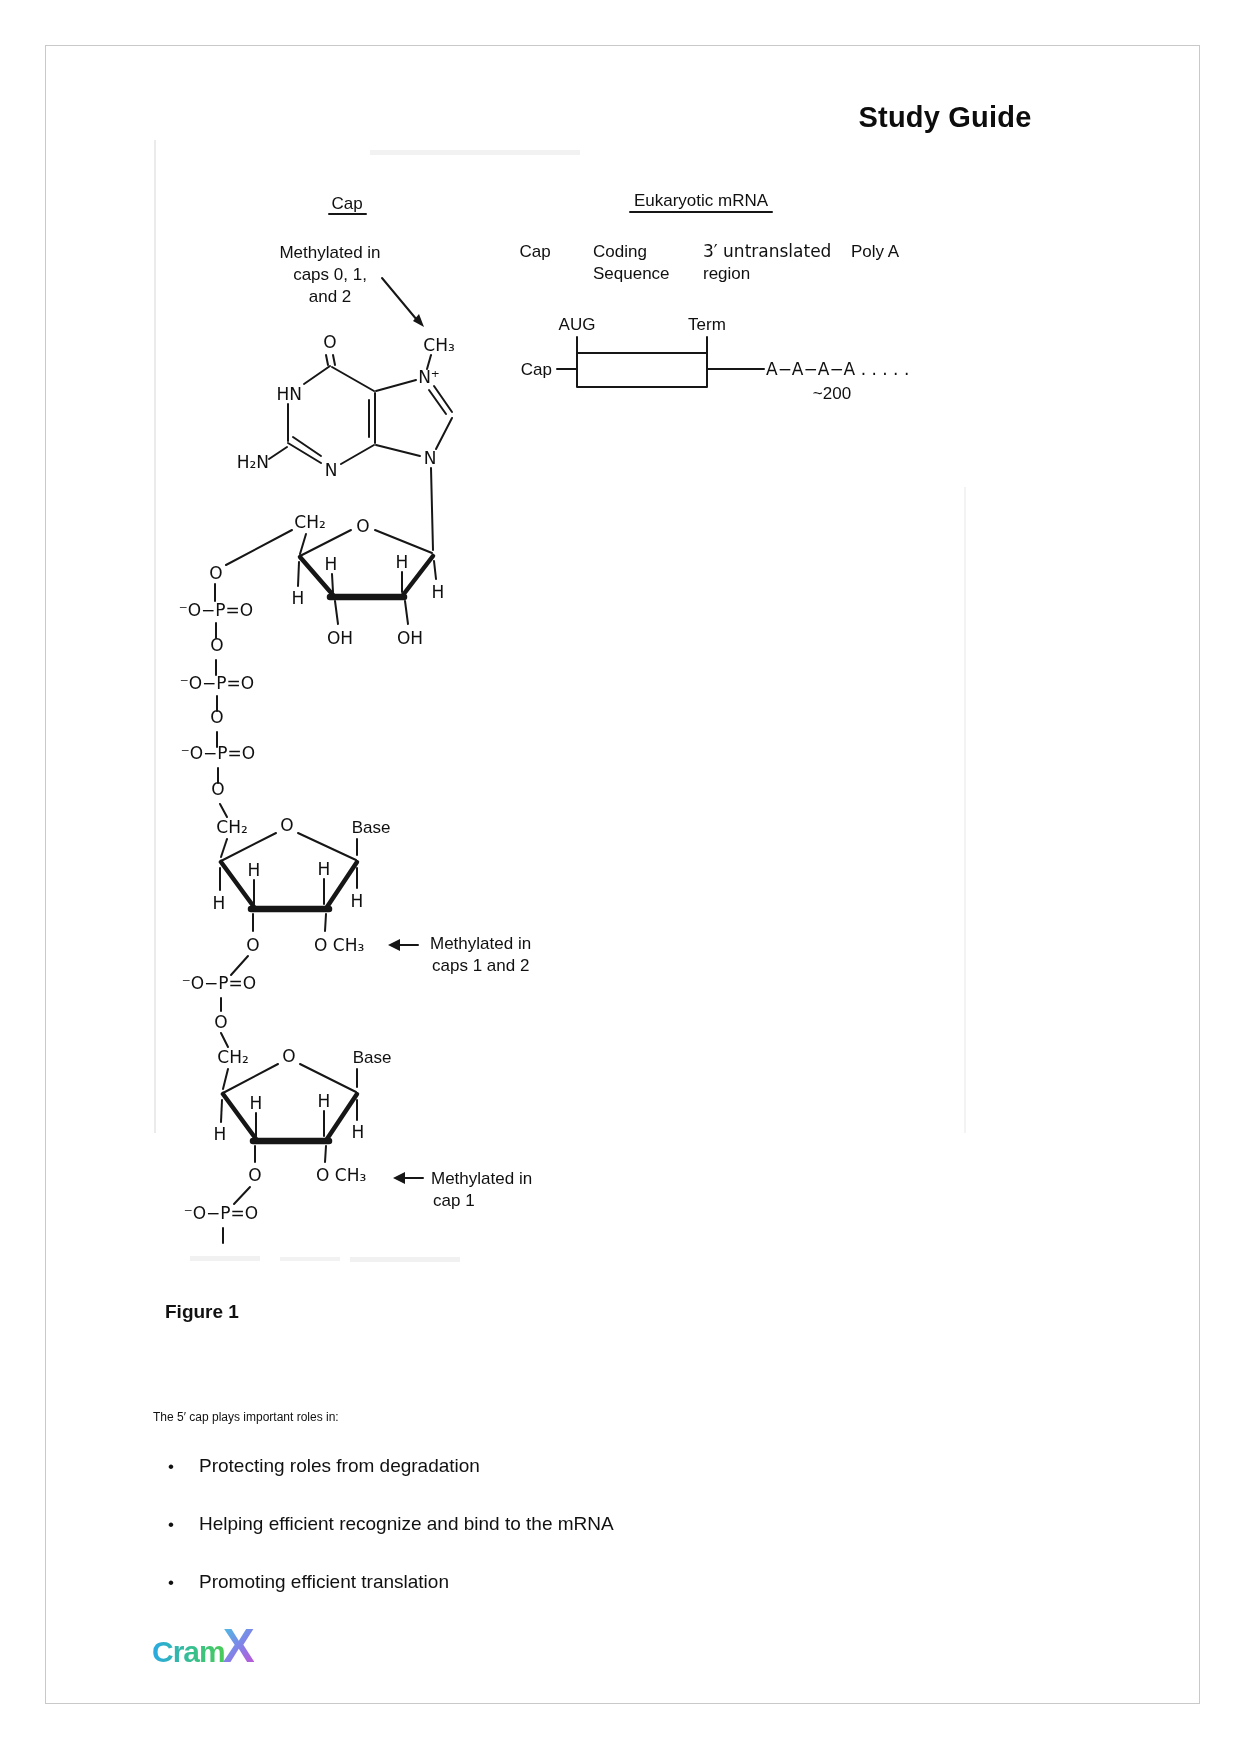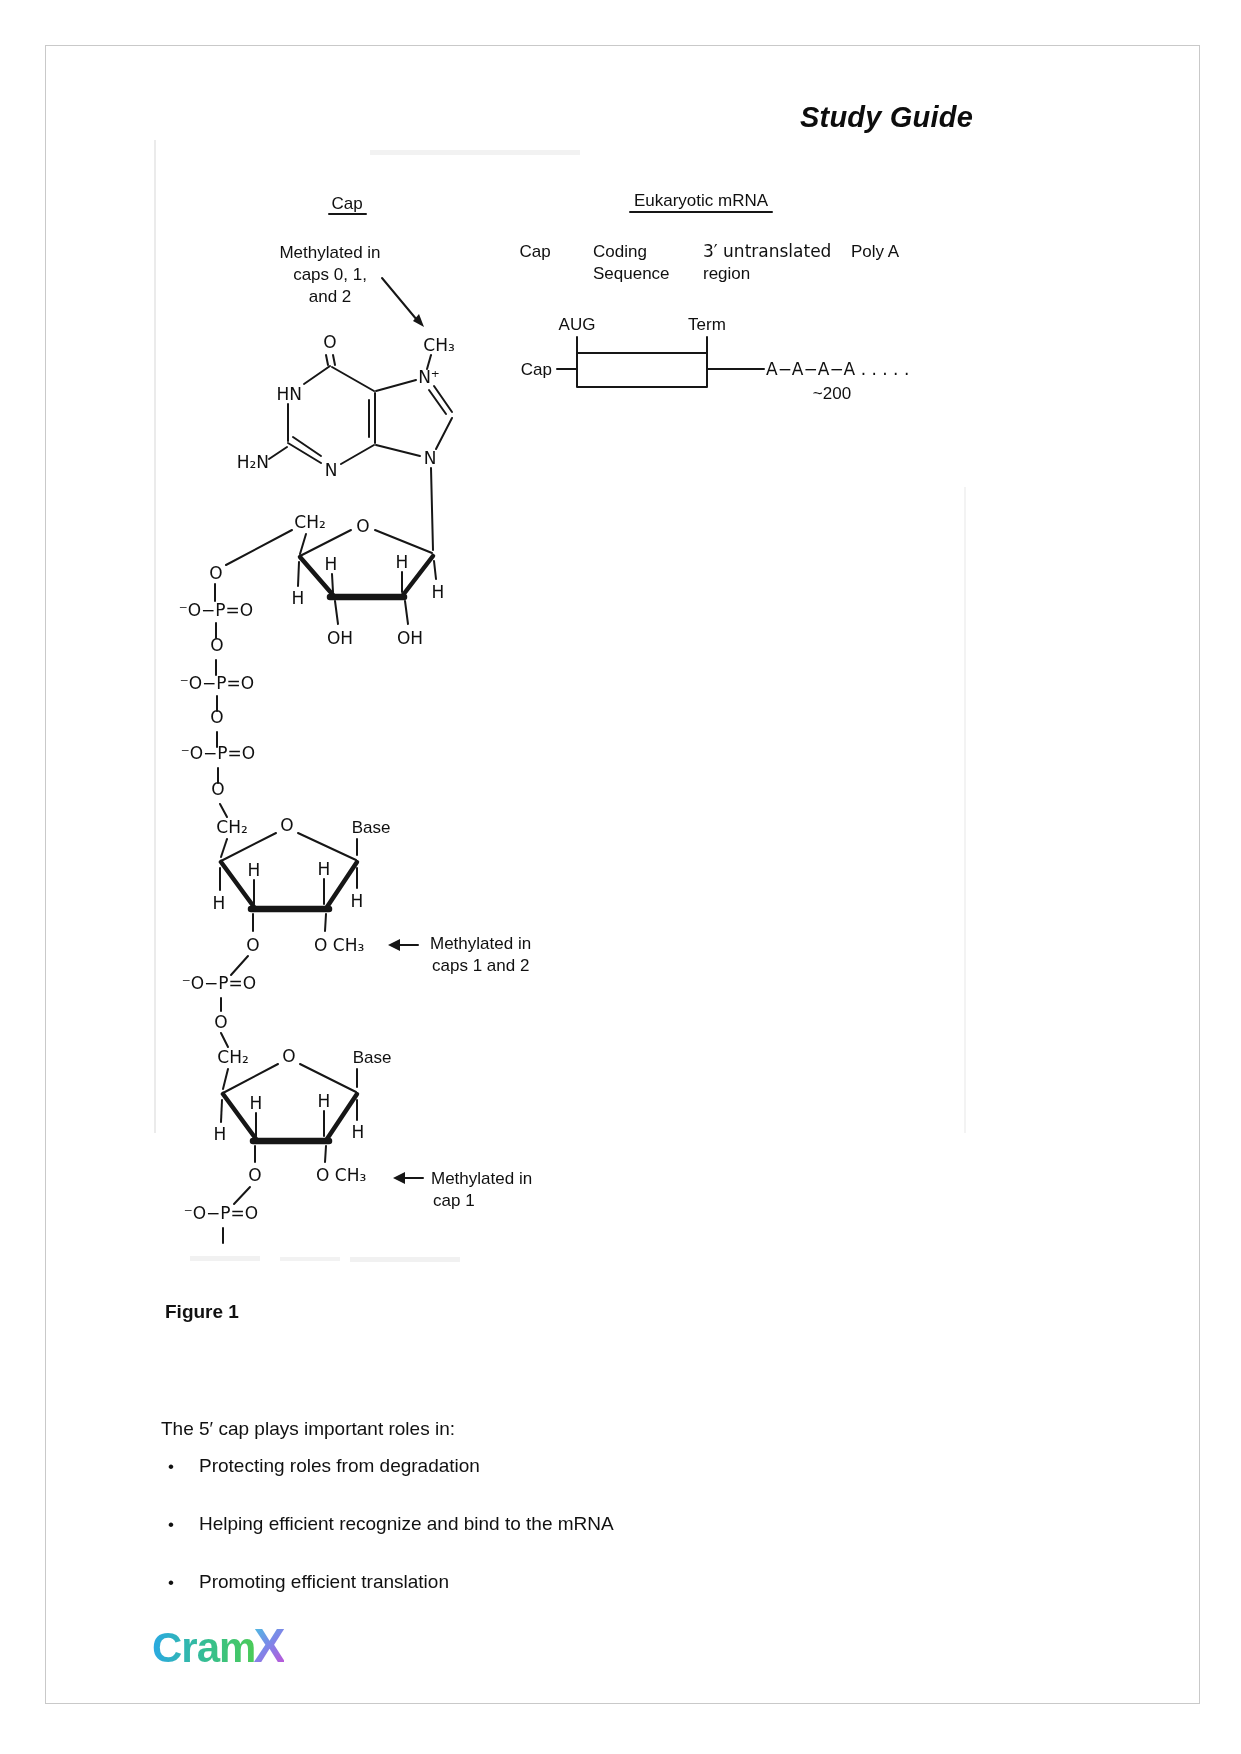--- a/index.html
+++ b/index.html
@@ -1,29 +1,29 @@
 <!DOCTYPE html>
 <html><head>
 <meta charset="utf-8">
 <style>
   html,body{margin:0;padding:0;background:#ffffff;}
   .page{position:relative;width:1241px;height:1754px;background:#ffffff;overflow:hidden;
         font-family:"Liberation Sans","DejaVu Sans",sans-serif;color:#111;}
   .page-card{position:absolute;left:45px;top:45px;width:1153px;height:1657px;
              border:1px solid #c9c9c9;background:#ffffff;}
-  .doc-title{position:absolute;left:800px;top:82px;width:290px;text-align:left;
-             font-size:29px;font-weight:bold;color:#0d0d0d;letter-spacing:.2px;font-style:italic;}
+  .doc-title{position:absolute;left:800px;top:82px;width:290px;text-align:center;
+             font-size:29px;font-weight:bold;color:#0d0d0d;letter-spacing:.2px;}
   .figure-caption{position:absolute;left:148px;top:1301px;font-size:19px;font-weight:bold;margin-left:17px;}
-  .intro{position:absolute;left:145px;top:1402px;font-size:19px;margin:16px;}
+  .intro{position:absolute;left:145px;top:1402px;font-size:12px;margin:8px;}
   .bullet-row{position:absolute;left:168px;display:flex;align-items:baseline;font-size:19px;}
   .bullet-row .dot{width:31px;font-size:17px;}
   .b1{top:1455px;} .b2{top:1513px;} .b3{top:1571px;}
   .logo{position:absolute;left:152px;top:1618px;font-weight:bold;letter-spacing:-1px;
         font-family:"Liberation Sans",sans-serif;}
-  .logo .cram{font-size:42px;
+  .logo .cram{font-size:30px;
         background:linear-gradient(90deg,#2aa9e3 0%,#36bf8e 55%,#4bcb57 100%);
         -webkit-background-clip:text;background-clip:text;color:transparent;}
   .logo .x{font-size:48px;margin-left:-2px;
         background:linear-gradient(135deg,#45c4e0 5%,#7e86e8 50%,#c44fd6 95%);
         -webkit-background-clip:text;background-clip:text;color:transparent;}
   svg{position:absolute;left:0;top:0;}
   .b{stroke:#161616;stroke-width:2;fill:none;stroke-linecap:round;stroke-linejoin:round;}
   .w1{stroke-width:4.5;} .w2{stroke-width:6.5;}
   .ah{fill:#161616;stroke:none;}
   .t{font-family:"DejaVu Sans",sans-serif;font-size:17px;fill:#101010;}

